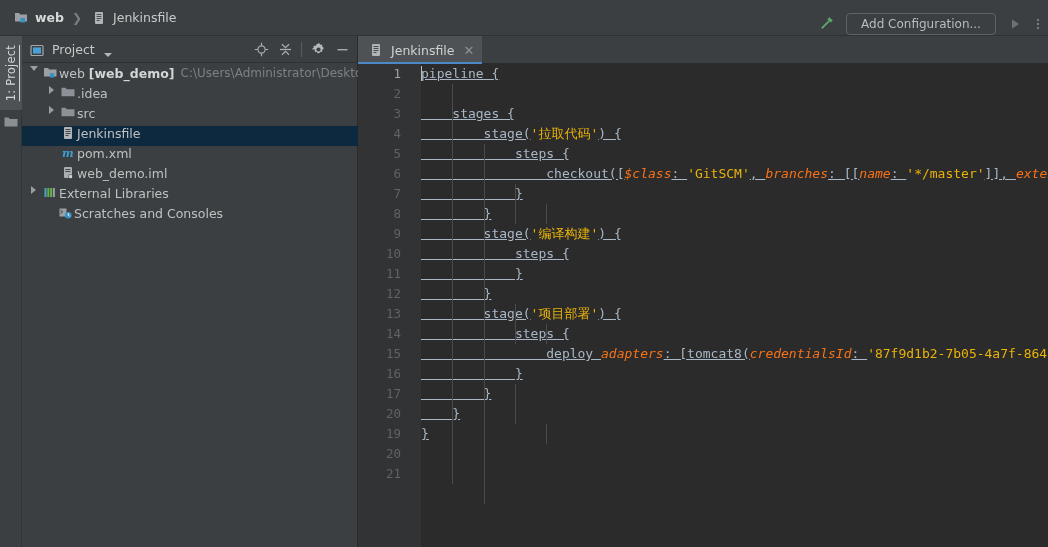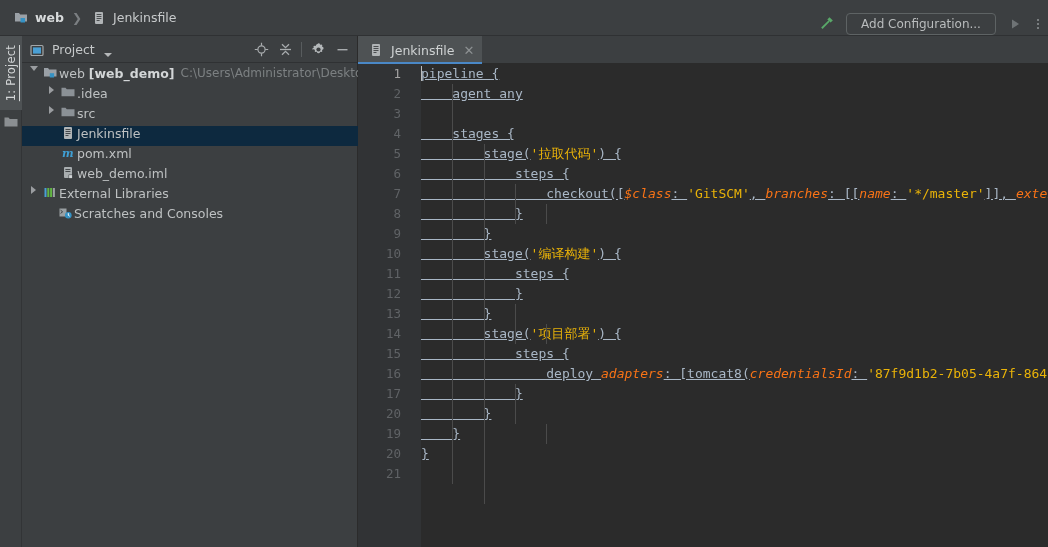--- a/index.html
+++ b/index.html
@@ -410,21 +410,20 @@
           <div class="gline">16</div>
           <div class="gline">17</div>
           <div class="gline">20</div>
           <div class="gline">19</div>
           <div class="gline">20</div>
           <div class="gline">21</div>
         </div>
       <div class="fold-strip"></div>
       <div class="code" id="codebody">
           <div class="cline"><span class="caret"></span><span class="plain">pipeline {</span></div>
-          <div class="cline"><span class="plain">    agent any</span></div>
           <div class="cline"><span class="plain"></span></div>
           <div class="cline"><span class="plain">    stages {</span></div>
           <div class="cline"><span class="plain">        stage(</span><span class="str">'拉取代码'</span><span class="plain">) {</span></div>
           <div class="cline"><span class="plain">            steps {</span></div>
           <div class="cline"><span class="plain">                checkout([</span><span class="fld">$class</span><span class="plain">: </span><span class="str">'GitSCM'</span><span class="plain">, </span><span class="fld">branches</span><span class="plain">: [[</span><span class="fld">name</span><span class="plain">: </span><span class="str">'*/master'</span><span class="plain">]], </span><span class="fld">extensions</span></div>
           <div class="cline"><span class="plain">            }</span></div>
           <div class="cline"><span class="plain">        }</span></div>
           <div class="cline"><span class="plain">        stage(</span><span class="str">'编译构建'</span><span class="plain">) {</span></div>
           <div class="cline"><span class="plain">            steps {</span></div>
           <div class="cline"><span class="plain">            }</span></div>

